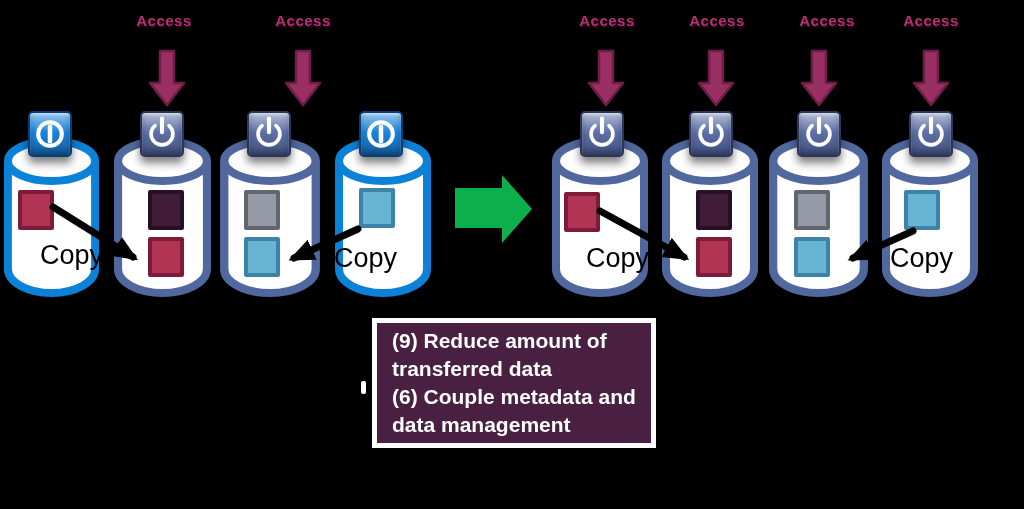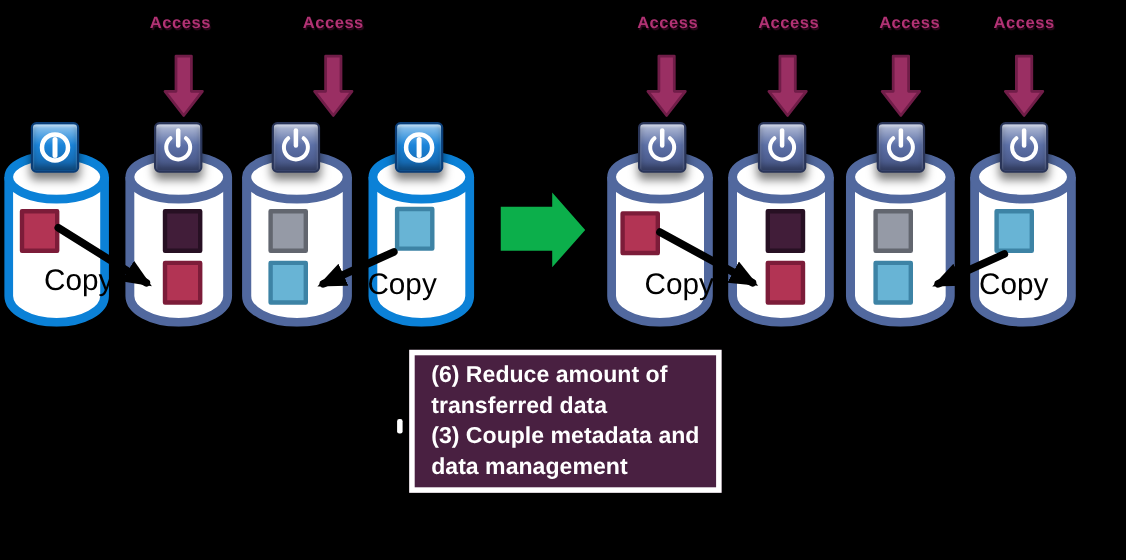--- a/index.html
+++ b/index.html
@@ -204,19 +204,19 @@
     </defs>
     <g fill="none" stroke-width="7" stroke-linecap="round" stroke="#000000">
       <line x1="53" y1="207" x2="133" y2="257" marker-end="url(#ah)"></line>
       <line x1="358" y1="229" x2="294" y2="258" marker-end="url(#ah)"></line>
       <line x1="600" y1="211" x2="684" y2="257" marker-end="url(#ah)"></line>
       <line x1="913" y1="231" x2="853" y2="258" marker-end="url(#ah)"></line>
     </g>
   </svg>
 
   <div id="note-box" style="background-color: rgb(73, 32, 65); border-color: rgb(255, 255, 255); color: rgb(255, 255, 255);">
-    <div>(6) Reduce amount of transferred data</div>
-    <div>(3) Couple metadata and data management</div>
+    <div>(9) Reduce amount of transferred data</div>
+    <div>(6) Couple metadata and data management</div>
   </div>
 
   <div class="stray"></div>
 
 </div>
 
 </body></html>

